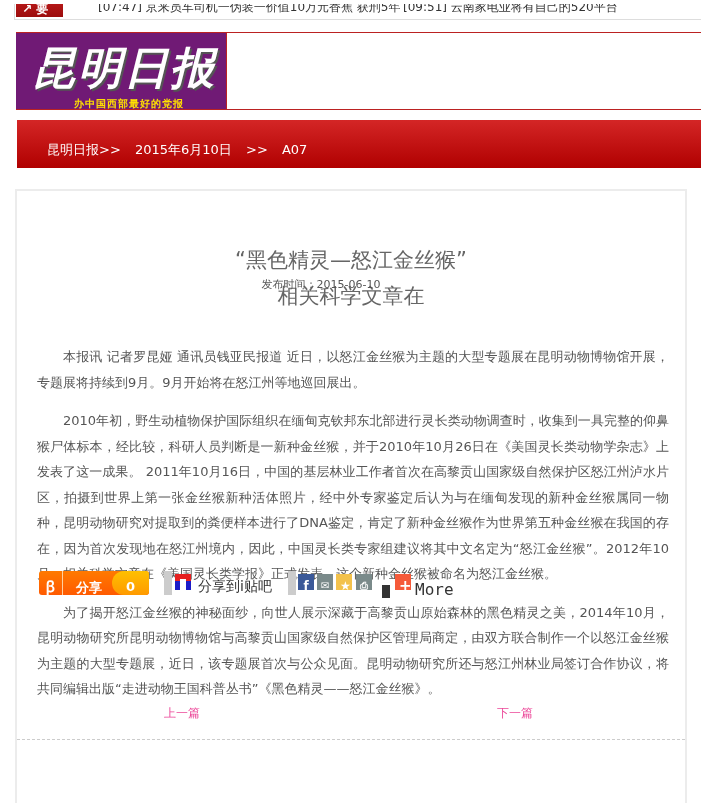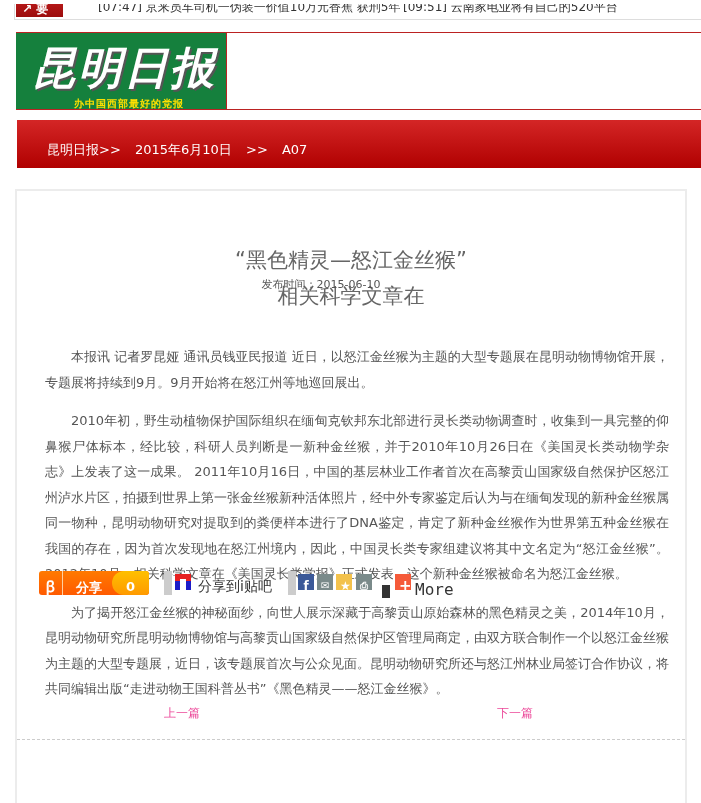--- a/index.html
+++ b/index.html
@@ -7,35 +7,35 @@
     body { font-family: "DejaVu Sans", "Liberation Sans", sans-serif; color: #333; position: relative; }
 
     
     .ticker { position: absolute; left: 0; top: 0; width: 701px; height: 16px; }
     .ticker-inner { position: absolute; left: 10px; top: -10px; width: 691px; height: 26px; border-left: 1px solid #ddd; border-bottom: 1px solid #ddd; }
     .ticker-badge { position: absolute; left: 12px; top: -10px; width: 47px; height: 23px; background: linear-gradient(#c62020,#9c0c0c); color: #fff; font-size: 12px; font-weight: bold; line-height: 23px; padding-left: 6px; }
     .ticker-item { position: absolute; top: -9px; font-size: 12px; color: #333; white-space: nowrap; line-height: 16px; }
 
     
     .masthead { position: absolute; left: 12px; top: 28px; width: 689px; height: 78px; border-top: 1px solid #b22; border-bottom: 1px solid #b22; }
-    .logo { position: absolute; left: 0; top: 0; width: 211px; height: 76px; background: #15803d; border-right: 1px solid #b22; overflow: hidden; }
+    .logo { position: absolute; left: 0; top: 0; width: 211px; height: 76px; background: #701a75; border-right: 1px solid #b22; overflow: hidden; }
     .logo-main { position: absolute; left: 12px; top: 2px; font-family: "DejaVu Serif", serif; font-size: 44px; font-weight: bold; font-style: italic; color: #fff; letter-spacing: 2px; text-shadow: 2px 2px 0 #555; white-space: nowrap; }
     .logo-slogan { position: absolute; left: 54px; top: 60px; font-size: 10px; font-weight: bold; color: #ffe000; white-space: nowrap; letter-spacing: 1px; }
 
     
     .banner { position: absolute; left: 13px; top: 116px; width: 688px; height: 48px; background: linear-gradient(#d42626, #b00000); }
     .breadcrumb { position: absolute; left: 22px; top: 17px; font-size: 13px; color: #fff; white-space: nowrap; }
     .breadcrumb span { margin-right: 2px; }
 
     
     .article { position: absolute; left: 11px; top: 185px; width: 672px; height: 618px; border: 2px solid #ececec; border-bottom: none; background: #fff; }
     .title { position: absolute; left: 0; top: 15px; width: 668px; text-align: center; font-size: 21px; line-height: 28px; color: #666; font-weight: normal; margin-top: 32px; }
     .pubtime { position: absolute; left: 0; top: 82px; width: 608px; text-align: center; font-size: 11px; color: #555; }
     .body-text { position: absolute; left: 12px; top: 145px; width: 648px; font-size: 13px; line-height: 25.5px; color: #555; text-align: justify; }
-    .body-text p { text-indent: 2em; margin-bottom: 5px; margin-left: 8px; }
+    .body-text p { text-indent: 2em; margin-bottom: 5px; }
 
     .pager { position: absolute; top: 510px; font-size: 12px; color: #ec4899; }
     .pager.prev { left: 143px; }
     .pager.next { left: 476px; }
     .dash-divider { position: absolute; left: 0; top: 548px; width: 668px; border-top: 1px dashed #ccc; }
 
     
     .share-btn { position: absolute; left: 35px; top: 567px; width: 110px; height: 24px; border-radius: 3px; background: linear-gradient(#ff7a00,#ff5a00); overflow: hidden; }
     .share-icon { position: absolute; left: 0; top: 0; width: 24px; height: 24px; color: #fff; font-weight: bold; font-size: 15px; text-align: center; line-height: 24px; border-right: 1px solid #ffd0a0; }
     .share-label { position: absolute; left: 33px; top: 4px; font-size: 13px; color: #fff; font-weight: bold; }

